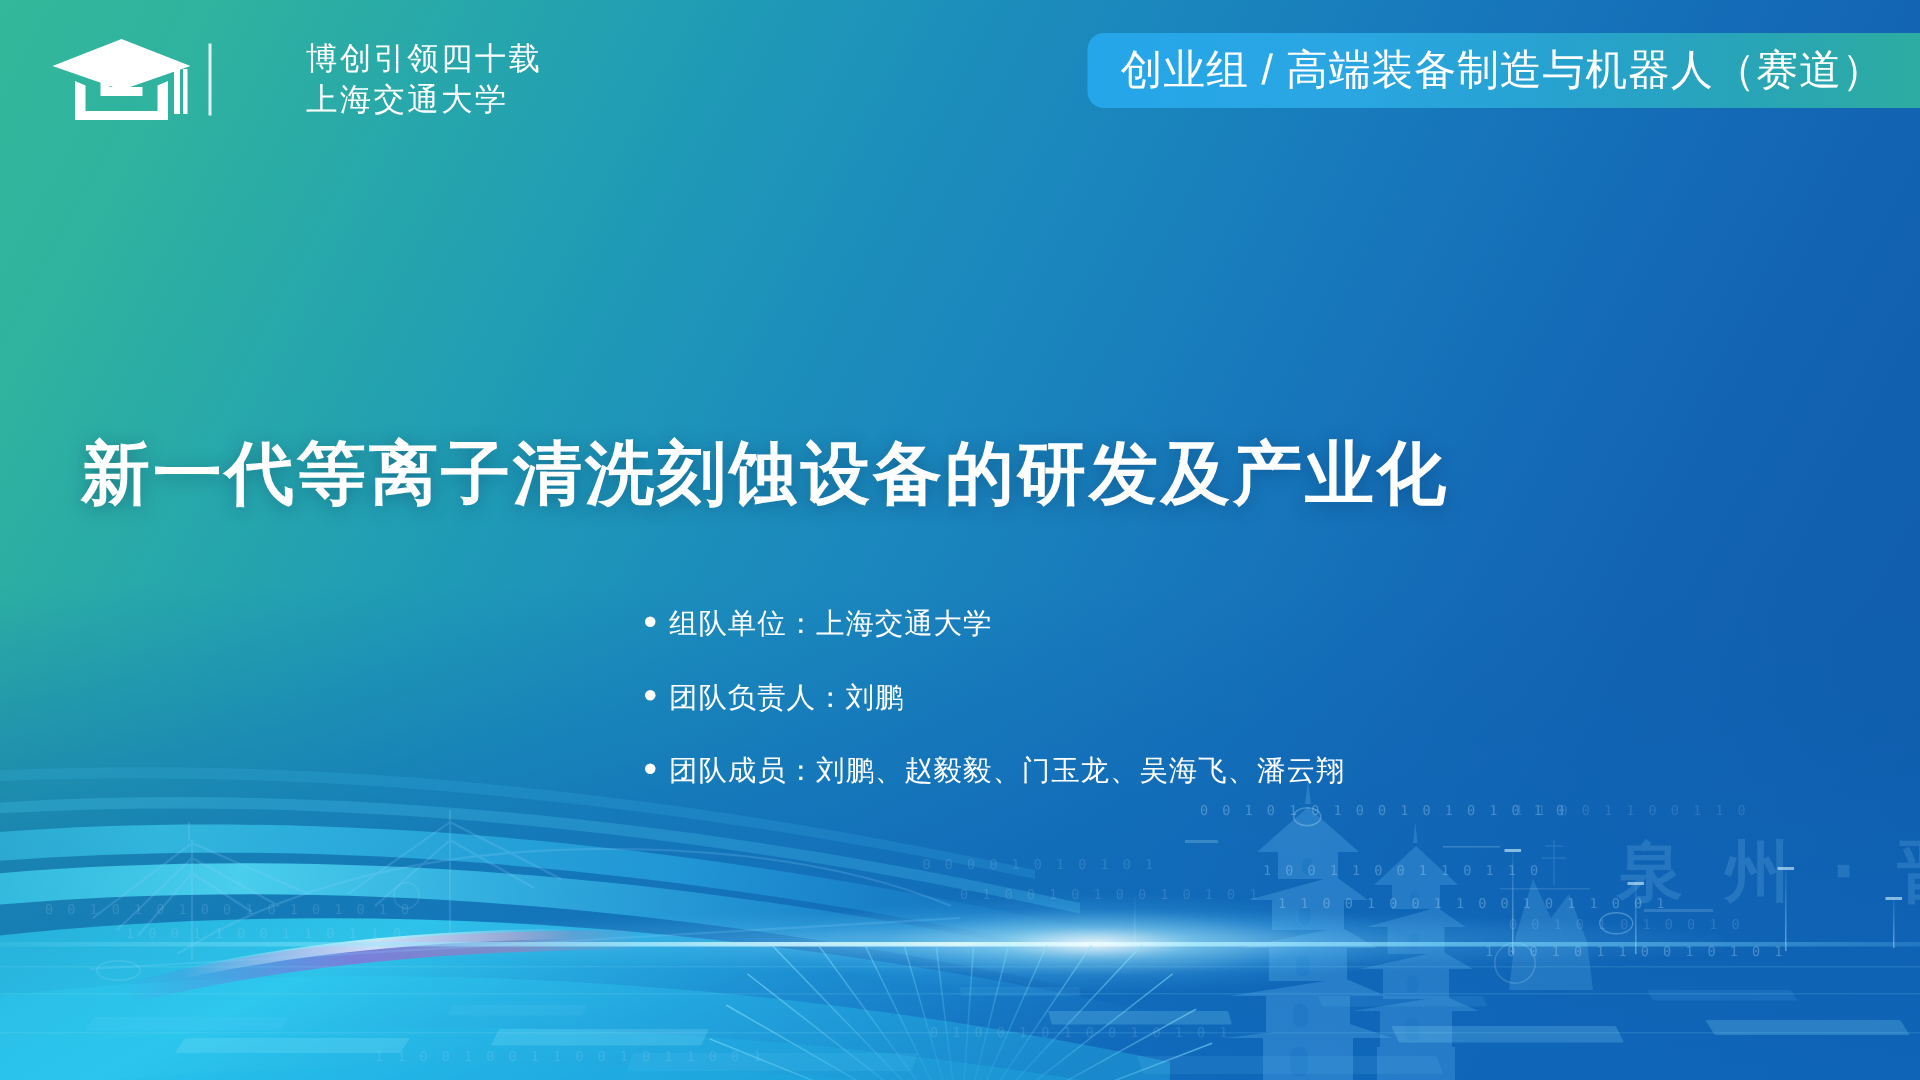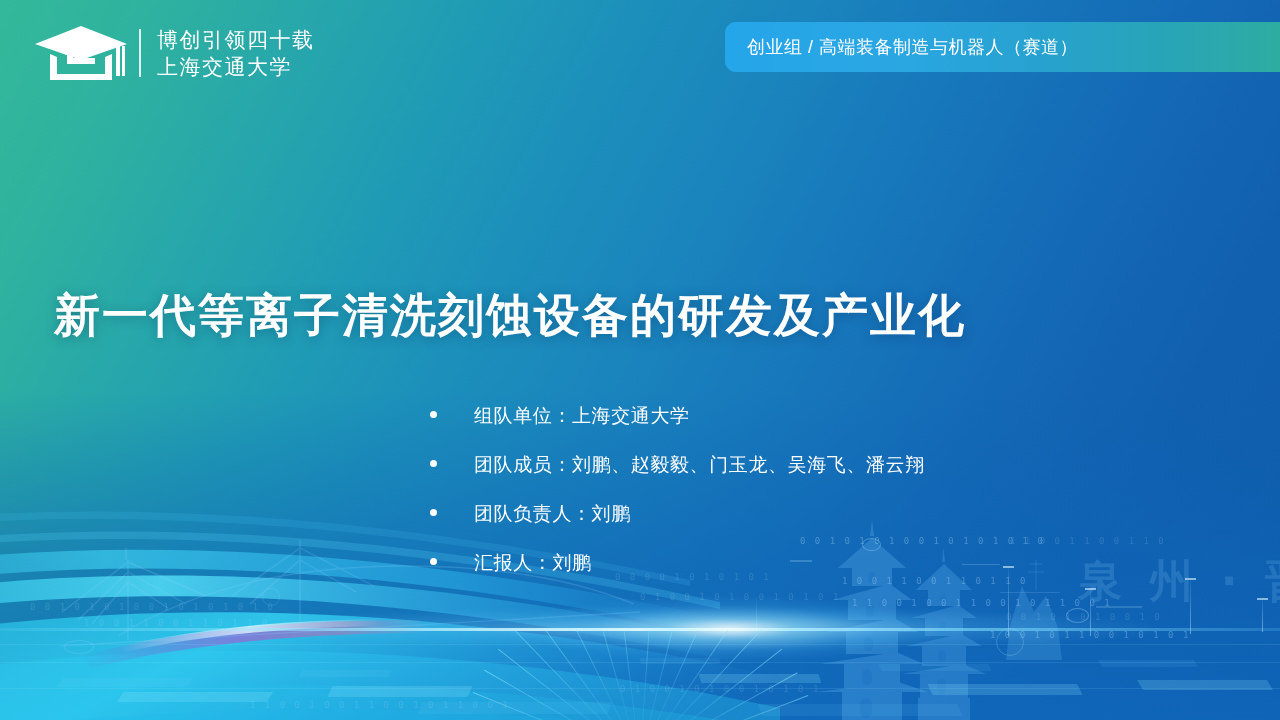--- a/index.html
+++ b/index.html
@@ -95,32 +95,32 @@
   }
 
   
   .header { position:absolute; left:0; top:0; width:1280px; height:104px; }
   .logo-group { position:absolute; left:33px; top:24px; display:flex; align-items:center; }
   .logo-mark { width:96px; height:58px; }
   .logo-divider { width:2px; height:48px; background:rgba(255,255,255,.85); margin:0 16px 0 10px; }
   .logo-text { display:flex; flex-direction:column; justify-content:center; }
   .logo-text span {
     color:#ffffff; font-size:21px; line-height:27px; font-weight:400;
-    letter-spacing:1.5px; white-space:nowrap;
+    letter-spacing:1.5px; white-space:nowrap;margin-left:47px;
   }
 
   .track-badge {
     position:absolute; left:725px; top:22px; height:50px;
     padding:0 18px 0 22px; display:flex; align-items:center;
     border-radius:11px 0 0 11px;
     background:linear-gradient(90deg, #25a6ea 0%, #2aa6e2 30%, #27a2cf 55%, #28a4b9 75%, #2eae9d 100%);
     min-width:575px;
   }
   .track-badge span {
-    color:#ffffff; font-size:18px; font-weight:400; letter-spacing:.5px; white-space:nowrap;
+    color:#ffffff; font-size:28px; font-weight:400; letter-spacing:.5px; white-space:nowrap;
   }
 
   
   .title-block { position:absolute; left:0; top:140px; width:1280px; text-align:center; }
   .main-title {
     color:#ffffff; font-size:55px; font-weight:700; letter-spacing:3px;
     line-height:66px; white-space:nowrap;
     text-shadow:0 2px 10px rgba(0,40,70,.30);
   }
   .sub-title {
@@ -129,21 +129,21 @@
   }
 
   .project-title {
     position:absolute; left:0; top:285px; width:1020px; text-align:center;
     color:#ffffff; font-size:46px; font-weight:700; letter-spacing:2px;
     white-space:nowrap; text-shadow:0 2px 12px rgba(0,40,80,.35);
   }
 
   
   .details { position:absolute; left:430px; top:403px; }
-  .detail-row { display:flex; align-items:baseline; margin-bottom:23px;gap:28px; }
+  .detail-row { display:flex; align-items:baseline; margin-bottom:23px; }
   .bullet {
     width:7px; height:7px; border-radius:50%; background:#ffffff;
     margin-right:9px; flex:0 0 auto; position:relative; top:-4px;
   }
   .detail-text {
     color:#ffffff; font-size:19px; font-weight:400; letter-spacing:.6px; white-space:nowrap;
   }
 </style>
 </head>
 <body>
@@ -362,25 +362,21 @@
 
   <div class="project-title">新一代等离子清洗刻蚀设备的研发及产业化</div>
 
   <div class="details">
     <div class="detail-row">
       <span class="bullet"></span>
       <span class="detail-text">组队单位：上海交通大学</span>
     </div>
     <div class="detail-row">
       <span class="bullet"></span>
-      <span class="detail-text">团队成员：刘鹏、赵毅毅、门玉龙、吴海飞、潘云翔</span>
+      <span class="detail-text">团队负责人：刘鹏</span>
     </div>
     <div class="detail-row">
       <span class="bullet"></span>
-      <span class="detail-text">团队负责人：刘鹏</span>
-    </div>
-    <div class="detail-row">
-      <span class="bullet"></span>
-      <span class="detail-text">汇报人：刘鹏</span>
+      <span class="detail-text">团队成员：刘鹏、赵毅毅、门玉龙、吴海飞、潘云翔</span>
     </div>
   </div>
 
 </div>
 
 </body></html>

